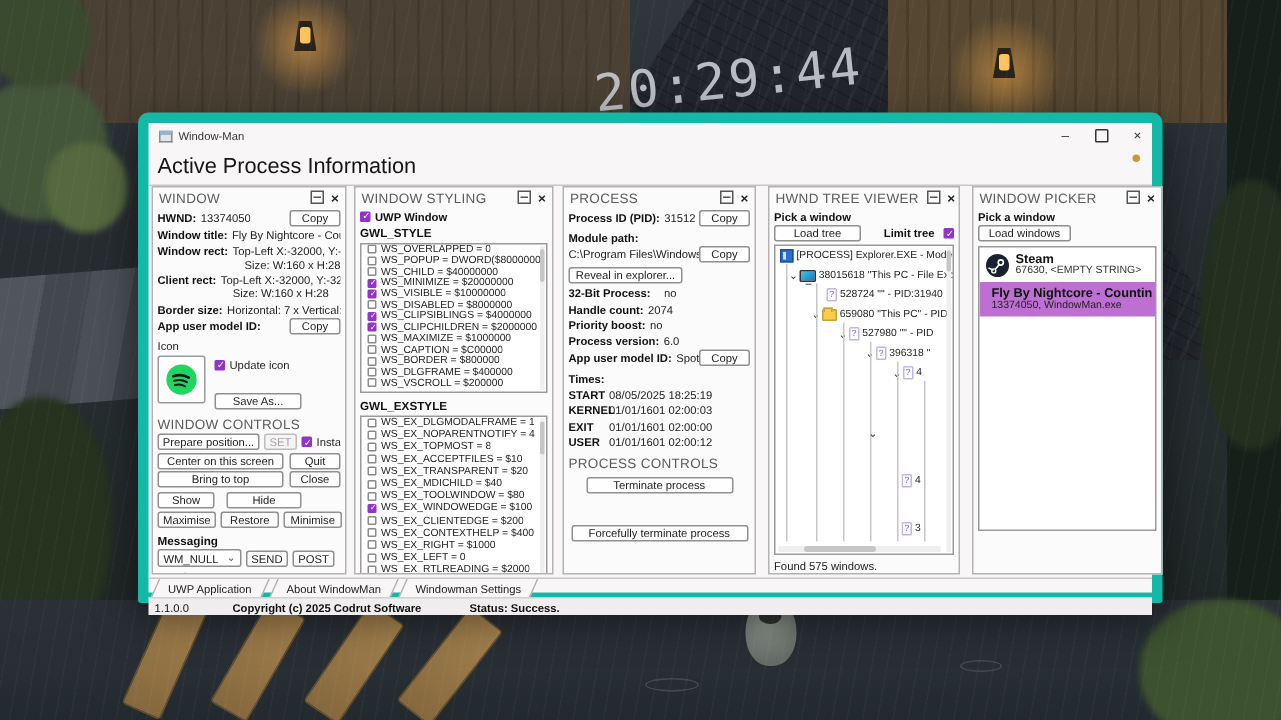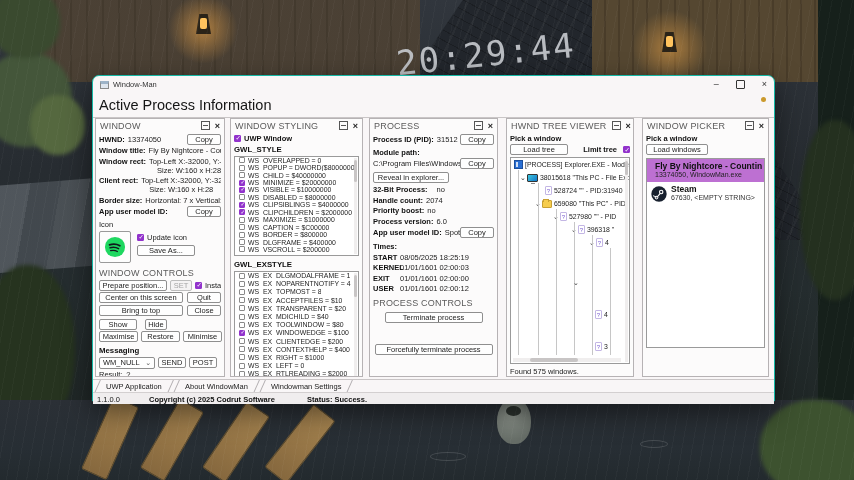--- a/index.html
+++ b/index.html
@@ -34,21 +34,21 @@
   .jar-hole{position:absolute;left:506px;top:406px;width:15px;height:10px;border-radius:50%;background:#2d332f;}
   .ripple{position:absolute;border:1px solid rgba(255,255,255,.14);border-radius:50%;}
   .rain{position:absolute;inset:0;background:repeating-linear-gradient(100deg,transparent 0 9px,rgba(255,255,255,.028) 9px 10px);}
   .clock{position:absolute;left:396px;top:34px;font-family:"DejaVu Sans Mono",monospace;
     font-size:34px;color:#c4c7cc;transform:rotate(-6deg);letter-spacing:2px;opacity:.93;}
   .clock-streak{position:absolute;left:436px;top:92px;width:118px;height:3px;border-radius:2px;
     background:rgba(228,230,233,.45);transform:rotate(-6deg);}
 
   
   .appwin{position:absolute;left:92px;top:75px;width:683px;height:327px;background:#f9f6f7;
-    border:1px solid #14b8a6;border-radius:7px 7px 2px 2px;box-shadow:0 10px 28px rgba(0,0,0,.5);
+    border:7px solid #14b8a6;border-radius:7px 7px 2px 2px;box-shadow:0 10px 28px rgba(0,0,0,.5);
     box-sizing:border-box;font-size:7.5px;color:#222;}
   .titlebar{height:17px;display:flex;align-items:center;padding:0 7px;gap:4px;}
   .app-ico{width:9px;height:8px;border:1px solid #8a8a8a;background:#dfe6ef;border-top:3px solid #9db3c8;box-sizing:border-box;}
   .tb-title{font-size:7.5px;color:#333;}
   .win-ctls{margin-left:auto;display:flex;align-items:center;gap:17px;color:#333;}
   .wc{font-size:9px;line-height:9px;cursor:default;}
   .wc-max{width:7px;height:7px;border:1px solid #333;border-radius:1px;}
   .notif-dot{position:absolute;right:8px;top:21px;width:5px;height:5px;border-radius:50%;background:#cb9a2d;}
   .appheader{height:24px;display:flex;align-items:center;padding:0 6px;border-bottom:1px solid #c9c5c6;}
   .appheader .h1{font-size:14.5px;color:#151515;font-weight:400;}
@@ -241,41 +241,41 @@
             <path d="M6 9.6c4-1.2 8.2-.8 11.3 1" stroke="#10181c" stroke-width="1.9" fill="none" stroke-linecap="round"></path>
             <path d="M6.6 12.9c3.2-.9 6.6-.6 9.3 1" stroke="#10181c" stroke-width="1.6" fill="none" stroke-linecap="round"></path>
             <path d="M7.2 16c2.6-.7 5.2-.4 7.4.9" stroke="#10181c" stroke-width="1.4" fill="none" stroke-linecap="round"></path>
           </svg>
         </span>
         <span>
           <span class="row" style="padding:0;gap:3px">
             <span class="cb checked"></span>
             <span class="val">Update icon</span>
           </span>
-          <span class="btn" style="width:58px;margin-top:3px">Save As...</span>
+          <span class="btn" style="width:58px;margin-top:14px">Save As...</span>
         </span>
       </div>
       <div class="sect">WINDOW CONTROLS</div>
       <div class="row" style="gap:3px">
         <span class="btn" style="width:68px">Prepare position...</span>
         <span class="btn disabled" style="width:22px">SET</span>
         <span class="cb checked"></span>
         <span class="val">Instant</span>
       </div>
       <div class="row" style="gap:4px">
         <span class="btn" style="width:84px">Center on this screen</span>
         <span class="btn" style="flex:1">Quit</span>
       </div>
       <div class="row" style="gap:4px">
         <span class="btn" style="width:84px">Bring to top</span>
         <span class="btn" style="flex:1">Close</span>
       </div>
       <div class="row" style="gap:8px;margin-top:3px">
         <span class="btn" style="width:38px">Show</span>
-        <span class="btn" style="width:22px">Hide</span>
+        <span class="btn" style="width:50px">Hide</span>
       </div>
       <div class="row" style="gap:3px">
         <span class="btn" style="width:39px">Maximise</span>
         <span class="btn" style="width:39px">Restore</span>
         <span class="btn" style="width:39px">Minimise</span>
       </div>
       <div class="boldlb">Messaging</div>
       <div class="row" style="gap:3px">
         <span class="selectbox" style="width:56px">
           <span>WM_NULL</span>
@@ -571,47 +571,47 @@
         <span class="collapse-box"></span>
         <span class="pclose">×</span>
       </div>
       <div class="row">
         <span class="lb">Pick a window</span>
       </div>
       <div class="row">
         <span class="btn" style="width:62px">Load windows</span>
       </div>
       <div class="pickbox">
-        <div class="pick-item checked">
-          <svg width="16" height="16" viewBox="0 0 24 24">
-            <circle cx="12" cy="12" r="11" fill="#1ed760"></circle>
-            <path d="M6 9.6c4-1.2 8.2-.8 11.3 1" stroke="#10181c" stroke-width="1.9" fill="none" stroke-linecap="round"></path>
-            <path d="M6.6 12.9c3.2-.9 6.6-.6 9.3 1" stroke="#10181c" stroke-width="1.6" fill="none" stroke-linecap="round"></path>
-            <path d="M7.2 16c2.6-.7 5.2-.4 7.4.9" stroke="#10181c" stroke-width="1.4" fill="none" stroke-linecap="round"></path>
-          </svg>
-          <span>
-            <div class="pick-name">Fly By Nightcore - Countin</div>
-            <div class="pick-detail">13374050, WindowMan.exe</div>
-          </span>
-        </div>
         <div class="pick-item">
           <svg width="16" height="16" viewBox="0 0 24 24">
             <circle cx="12" cy="12" r="11.5" fill="#18212f"></circle>
             <line x1="8.8" y1="17" x2="14.2" y2="10.6" stroke="#fff" stroke-width="1.6"></line>
             <circle cx="15.3" cy="9" r="3.4" fill="#fff"></circle>
               <circle cx="15.3" cy="9" r="1.7" fill="#18212f"></circle>
             <circle cx="8.3" cy="17.4" r="2.7" fill="#fff"></circle>
               <circle cx="8.3" cy="17.4" r="1.3" fill="#18212f"></circle>
             <path d="M3 14.5l5.3 2.2" stroke="#fff" stroke-width="1.4"></path>
           </svg>
           <span>
             <div class="pick-name">Steam</div>
             <div class="pick-detail">67630, &lt;EMPTY STRING&gt;</div>
           </span>
         </div>
+        <div class="pick-item checked">
+          <svg width="16" height="16" viewBox="0 0 24 24">
+            <circle cx="12" cy="12" r="11" fill="#1ed760"></circle>
+            <path d="M6 9.6c4-1.2 8.2-.8 11.3 1" stroke="#10181c" stroke-width="1.9" fill="none" stroke-linecap="round"></path>
+            <path d="M6.6 12.9c3.2-.9 6.6-.6 9.3 1" stroke="#10181c" stroke-width="1.6" fill="none" stroke-linecap="round"></path>
+            <path d="M7.2 16c2.6-.7 5.2-.4 7.4.9" stroke="#10181c" stroke-width="1.4" fill="none" stroke-linecap="round"></path>
+          </svg>
+          <span>
+            <div class="pick-name">Fly By Nightcore - Countin</div>
+            <div class="pick-detail">13374050, WindowMan.exe</div>
+          </span>
+        </div>
       </div>
     </div>
 
     <div class="tabsrow">
       <div class="tab">
           <span>UWP Application</span>
         </div>
       <div class="tab">
           <span>About WindowMan</span>
         </div>

